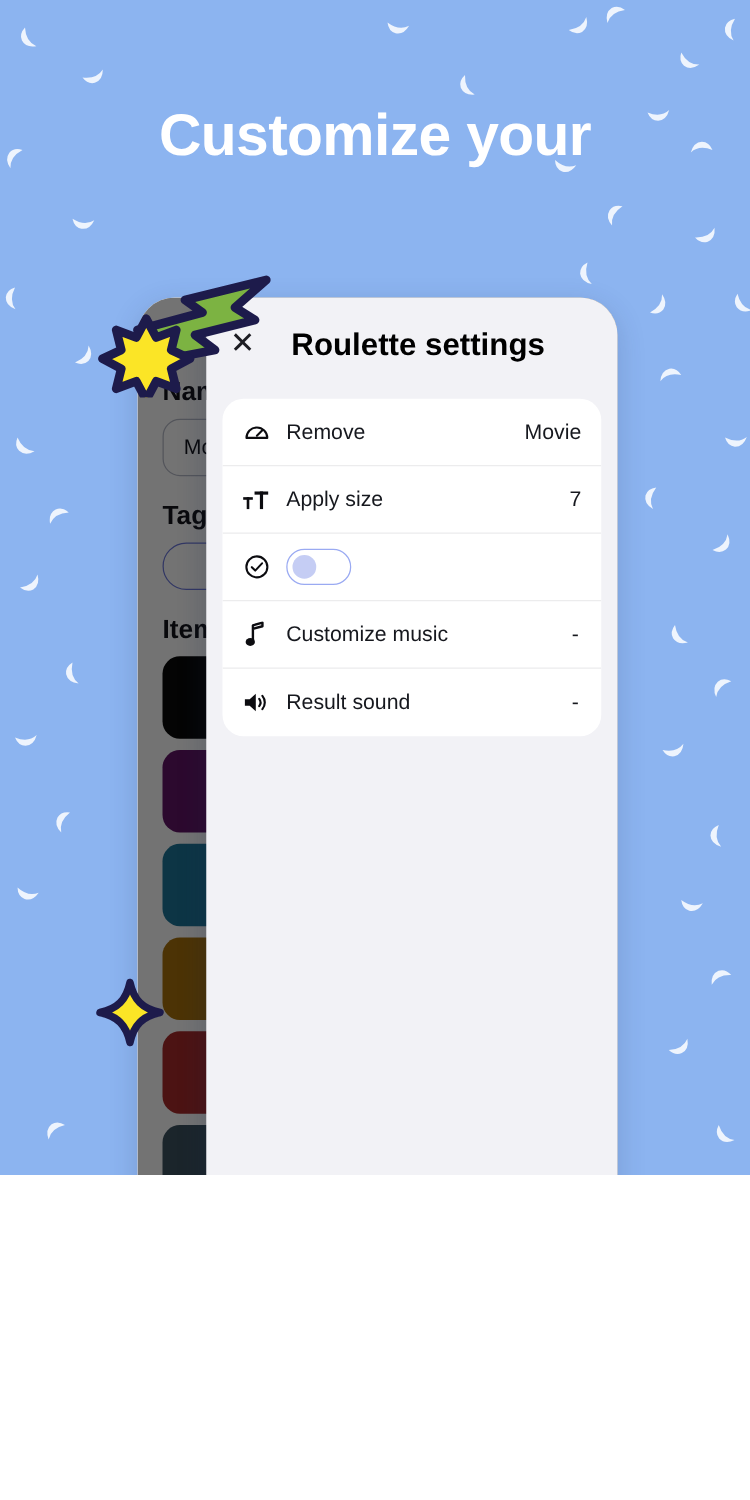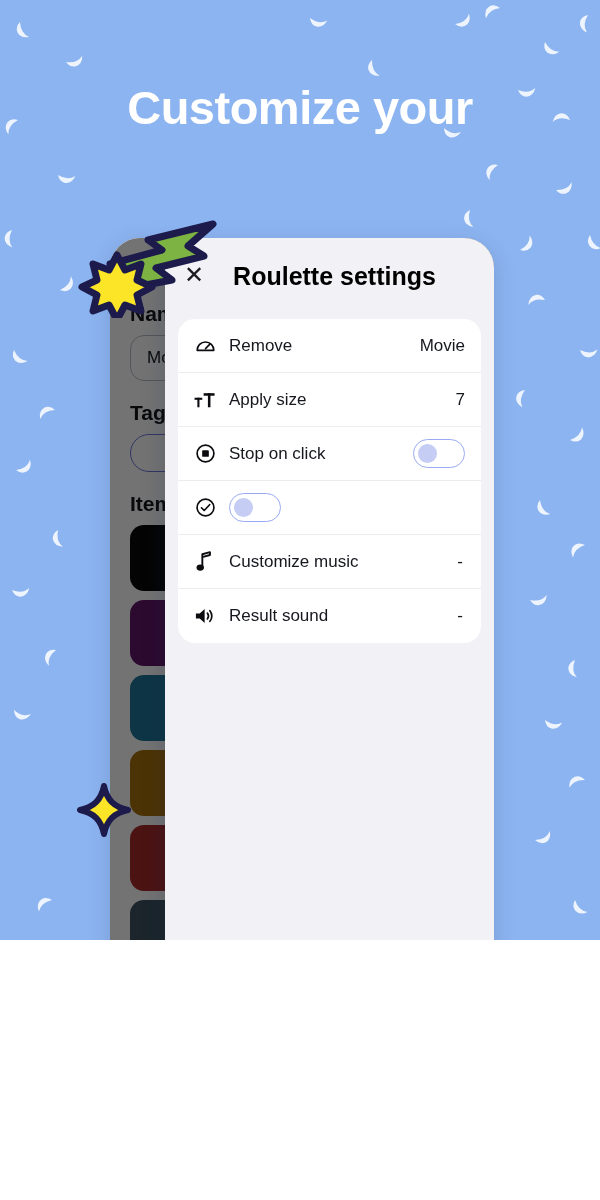--- a/index.html
+++ b/index.html
@@ -324,32 +324,20 @@
                 <rect x="3.6" y="8.5" width="2.3" height="10.5"></rect>
                 <rect x="10.5" y="3.5" width="12" height="2.8"></rect>
                 <rect x="15.2" y="3.5" width="2.8" height="15.5"></rect>
               </g>
             </svg>
           </span>
           <span class="row-label">Apply size</span>
           <span class="row-value">7</span>
         </div>
 
-        <div class="row">
-          <span class="row-icon">
-            <svg width="21" height="21" viewBox="0 0 24 24">
-              <circle cx="12" cy="12" r="9.6" fill="none" stroke="#0c0c10" stroke-width="1.9"></circle>
-              <rect x="8.2" y="8.2" width="7.6" height="7.6" rx="1" fill="#0c0c10"></rect>
-            </svg>
-          </span>
-          <span class="row-label">Stop on click</span>
-          <span class="toggle">
-            <span class="knob"></span>
-          </span>
-        </div>
 
         <div class="row">
           <span class="row-icon">
             <svg width="21" height="21" viewBox="0 0 24 24">
               <circle cx="12" cy="12" r="9.6" fill="none" stroke="#0c0c10" stroke-width="1.9"></circle>
               <path d="M7.4 12.3l3.1 3.1 6.2-6.6" fill="none" stroke="#0c0c10" stroke-width="1.9" stroke-linecap="round" stroke-linejoin="round"></path>
             </svg>
           </span>
           <span class="toggle">
             <span class="knob"></span>

